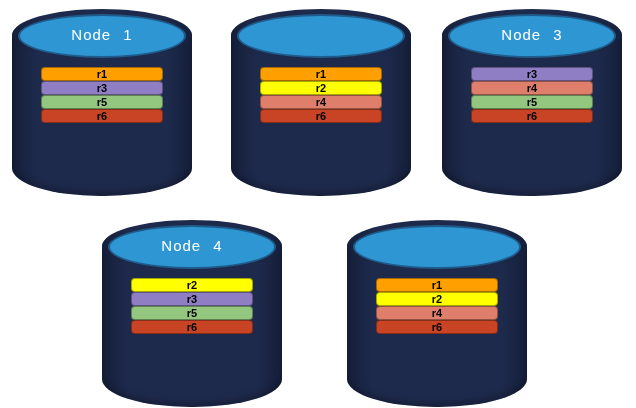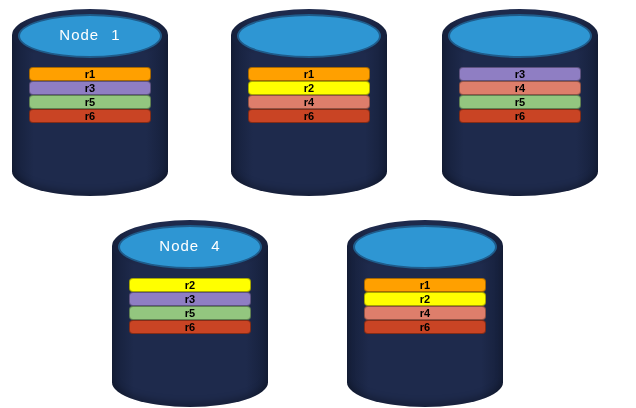--- a/index.html
+++ b/index.html
@@ -4,25 +4,25 @@
 <style>
   html, body { margin: 0; padding: 0; background: #ffffff; }
   .canvas {
     position: relative;
     width: 636px;
     height: 408px;
     background: #ffffff;
     font-family: "Liberation Sans", sans-serif;
     overflow: hidden;
   }
-  .cyl { position: absolute; width: 156px; height: 187px; }
+  .cyl { position: absolute; width: 180px; height: 187px; }
   .pos-0 { left: 12px;  top: 9px; }
   .pos-1 { left: 231px; top: 9px; }
   .pos-2 { left: 442px; top: 9px; }
-  .pos-3 { left: 112px; top: 220px; }
+  .pos-3 { left: 102px; top: 220px; }
   .pos-4 { left: 347px; top: 220px; }
 
   .cyl-body {
     position: absolute;
     left: 0; right: 0;
     top: 26px; bottom: 0;
     background: linear-gradient(90deg, #151f3a 0%, var(--c-body) 14%, var(--c-body) 86%, #151f3a 100%);
     border-radius: 0 0 88px 88px / 0 0 28px 28px;
     box-shadow: inset 0 -4px 7px rgba(0,0,0,0.25);
   }
@@ -102,20 +102,21 @@
         <div class="bar" style="background: rgb(255, 255, 0);">r2</div>
         <div class="bar" style="background: rgb(222, 126, 107);">r4</div>
         <div class="bar" style="background: rgb(201, 68, 36);">r6</div>
       </div>
   </div>
 
   <div class="cyl pos-2">
     <div class="cyl-body"></div>
     <div class="cyl-rim"></div>
     <div class="cyl-top"></div>
+    <div class="cyl-label">Node 3</div>
     <div class="bars">
         <div class="bar" style="background: rgb(143, 126, 195);">r3</div>
         <div class="bar" style="background: rgb(222, 126, 107);">r4</div>
         <div class="bar" style="background: rgb(147, 198, 127);">r5</div>
         <div class="bar" style="background: rgb(201, 68, 36);">r6</div>
       </div>
   </div>
 
   <div class="cyl pos-3">
     <div class="cyl-body"></div>

